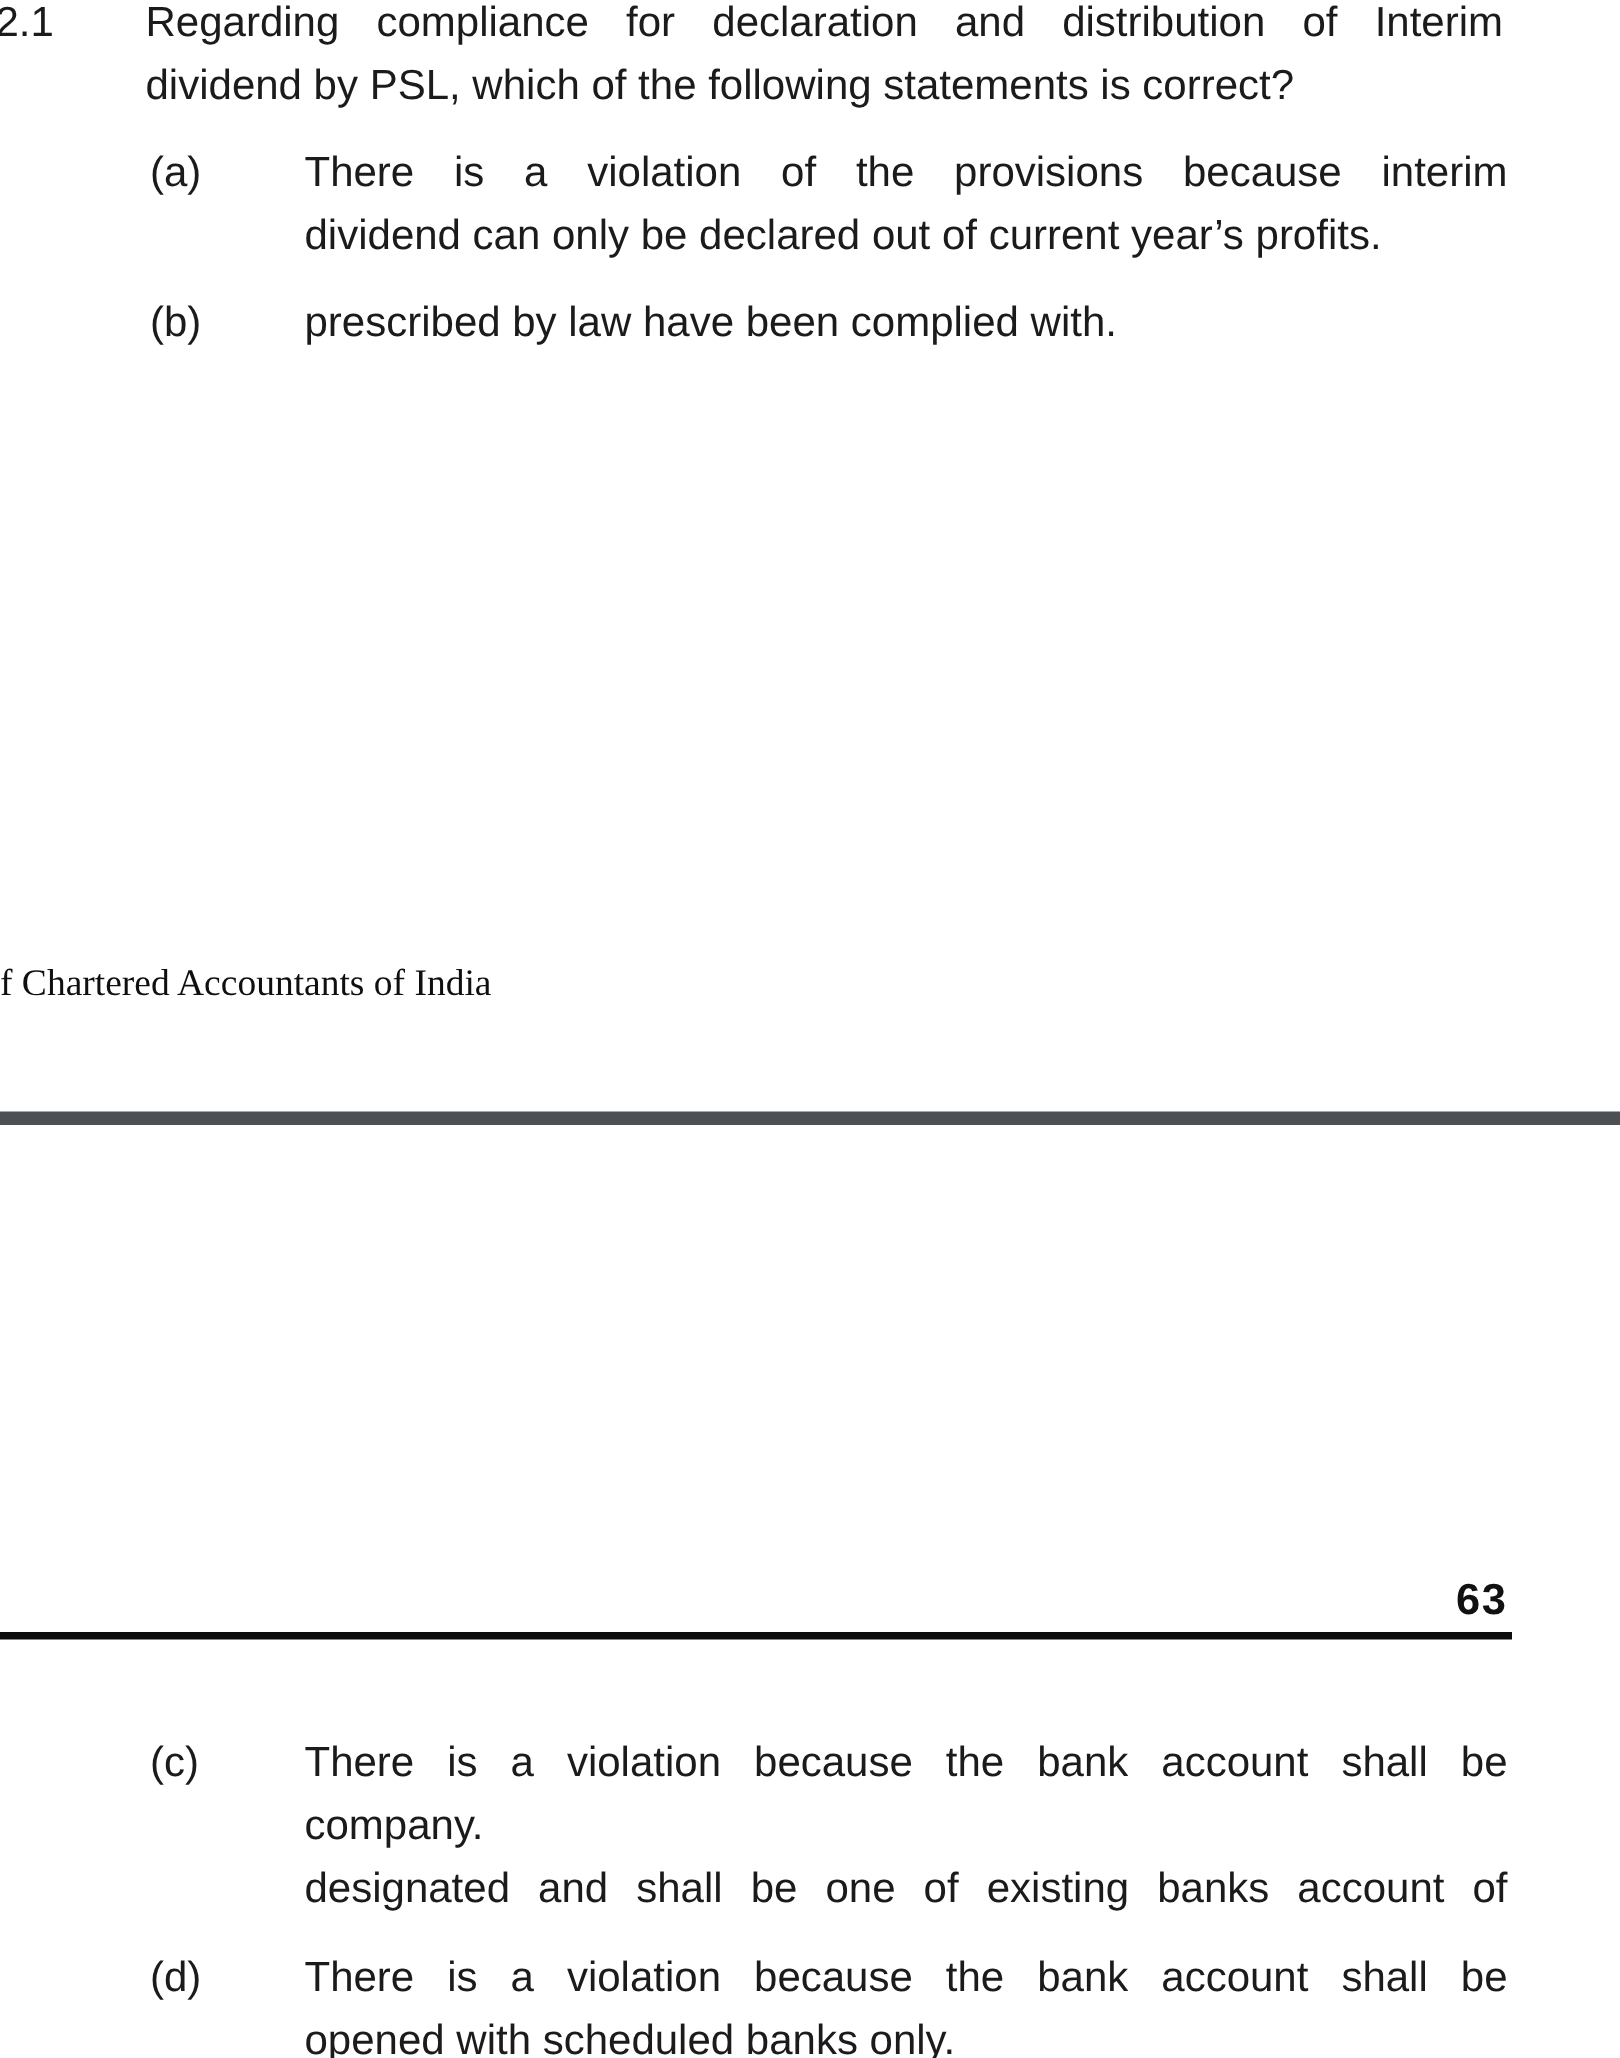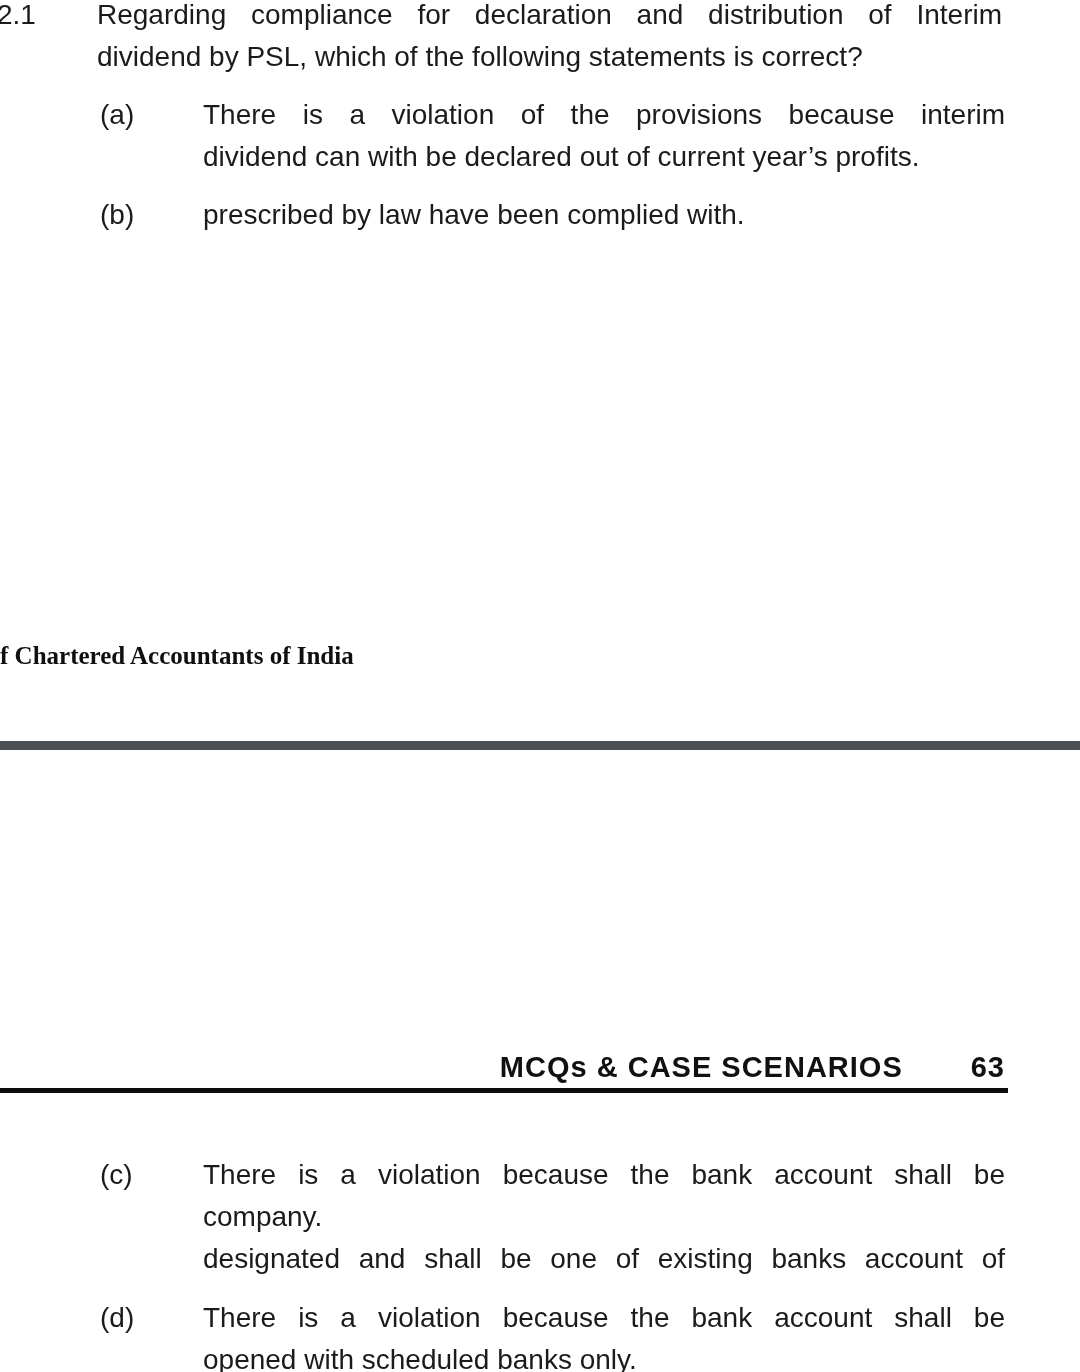--- a/index.html
+++ b/index.html
@@ -54,21 +54,21 @@
   #oa-row { top: 94px;  left: 100px; }
   #ob-row { top: 194px; left: 100px; }
   #oc-row { top: 1154px; left: 100px; }
   #od-row { top: 1297px; left: 100px; }
 
   .copyright-fragment {
     position: absolute;
     top: 641px;
     left: 0;
     font-family: "Liberation Serif", serif;
-    font-weight: bold;
+    font-weight: normal;
     font-size: 25px;
     line-height: 30px;
     color: #0f0f0f;
     white-space: nowrap;
   }
 
   .divider-bar {
     position: absolute;
     top: 741px;
     left: 0;
@@ -113,37 +113,36 @@
     <div class="qtext">
       <div class="tline">Regarding compliance for declaration and distribution of Interim</div>
       <div class="tline last">dividend by PSL, which of the following statements is correct?</div>
     </div>
   </div>
 
   <div class="row" id="oa-row">
     <div class="olabel">(a)</div>
     <div class="otext">
       <div class="tline">There is a violation of the provisions because interim</div>
-      <div class="tline last">dividend can with be declared out of current year’s profits.</div>
+      <div class="tline last">dividend can only be declared out of current year’s profits.</div>
     </div>
   </div>
 
   <div class="row" id="ob-row">
     <div class="olabel">(b)</div>
     <div class="otext">
       <div class="tline last">prescribed by law have been complied with.</div>
     </div>
   </div>
 
   <div class="copyright-fragment">f Chartered Accountants of India</div>
 
   <div class="divider-bar"></div>
 
   <div class="p2-header">
-    <span>MCQs &amp; CASE SCENARIOS</span>
     <span>63</span>
   </div>
   <div class="header-rule"></div>
 
   <div class="row" id="oc-row">
     <div class="olabel">(c)</div>
     <div class="otext">
       <div class="tline">There is a violation because the bank account shall be</div>
       <div class="tline last">company.</div>
       <div class="tline">designated and shall be one of existing banks account of</div>

